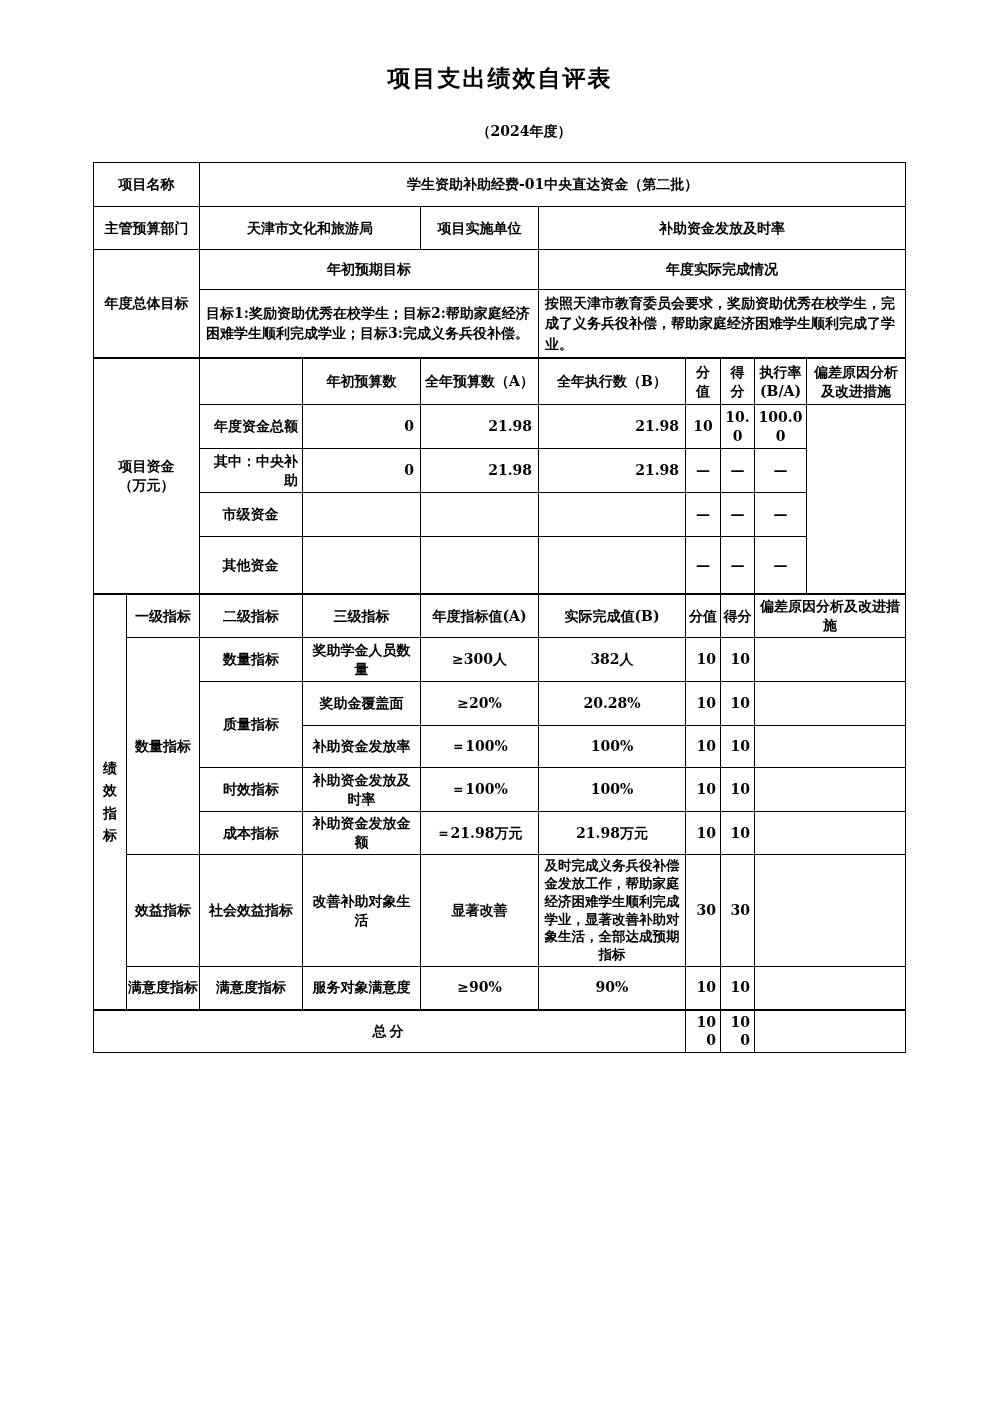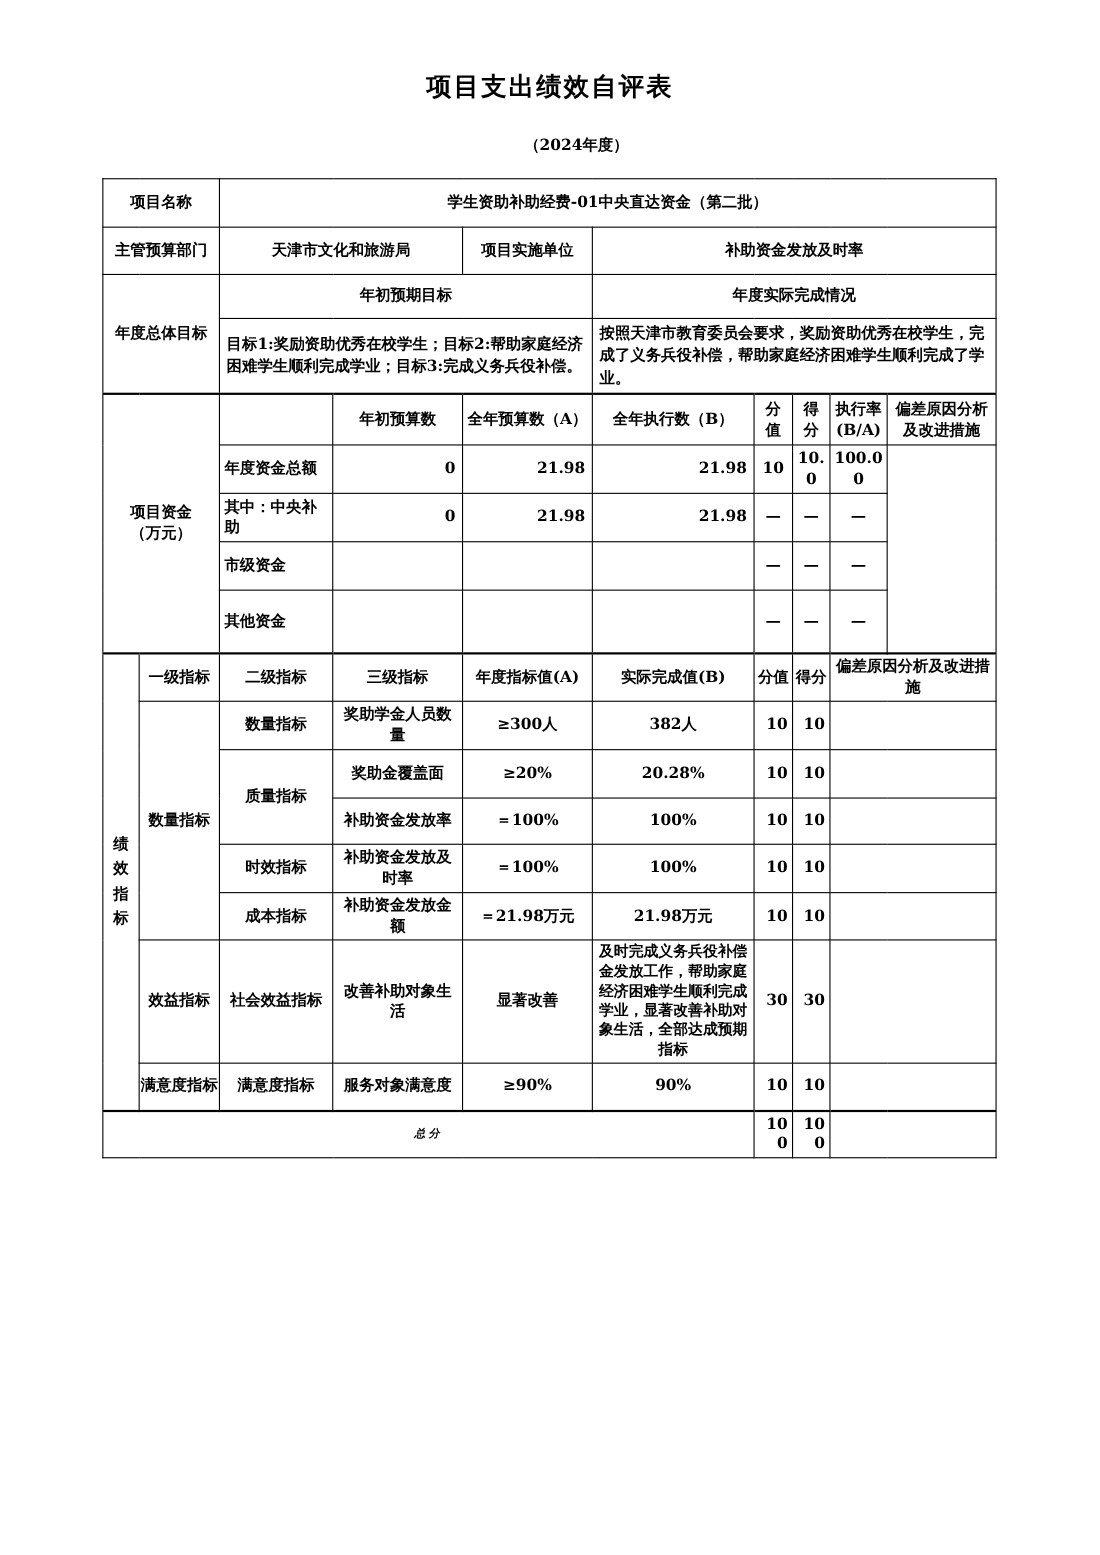--- a/index.html
+++ b/index.html
@@ -36,29 +36,29 @@
     padding: 2px 4px;
     font-size: 14px;
     line-height: 1.35;
     text-align: center;
     vertical-align: middle;
     overflow: hidden;
     word-break: break-all;
   }
   tr.thick-top > td { border-top: 2px solid #000; }
 
-  .ta-l { text-align: left; }
-  .ta-r { text-align: left; padding-right: 5px; }
+  .ta-l { text-align: right; }
+  .ta-r { text-align: center; padding-right: 5px; }
   .num-r { text-align: right; padding-right: 6px; }
   .num-r2 { text-align: right; padding-right: 4px; }
   .pre { white-space: pre-line; margin-left: 40px; }
   .goal-text { text-align: left; padding: 3px 6px; line-height: 1.45; }
   .benefit { font-size: 13.5px; line-height: 1.32; padding: 2px 3px; }
   .vtext { width: 1em; margin: 0 auto; word-break: break-all; line-height: 1.6; }
-  .total-label { font-size: 10px; letter-spacing: 3px; font-style: italic; }
+  .total-label { font-size: 14px; letter-spacing: 3px; }
 </style>
 </head>
 <body>
 
 <div class="page">
 
   <h1 class="doc-title">项目支出绩效自评表</h1>
   <div class="doc-subtitle">（2024年度）</div>
 
   <table class="form">

